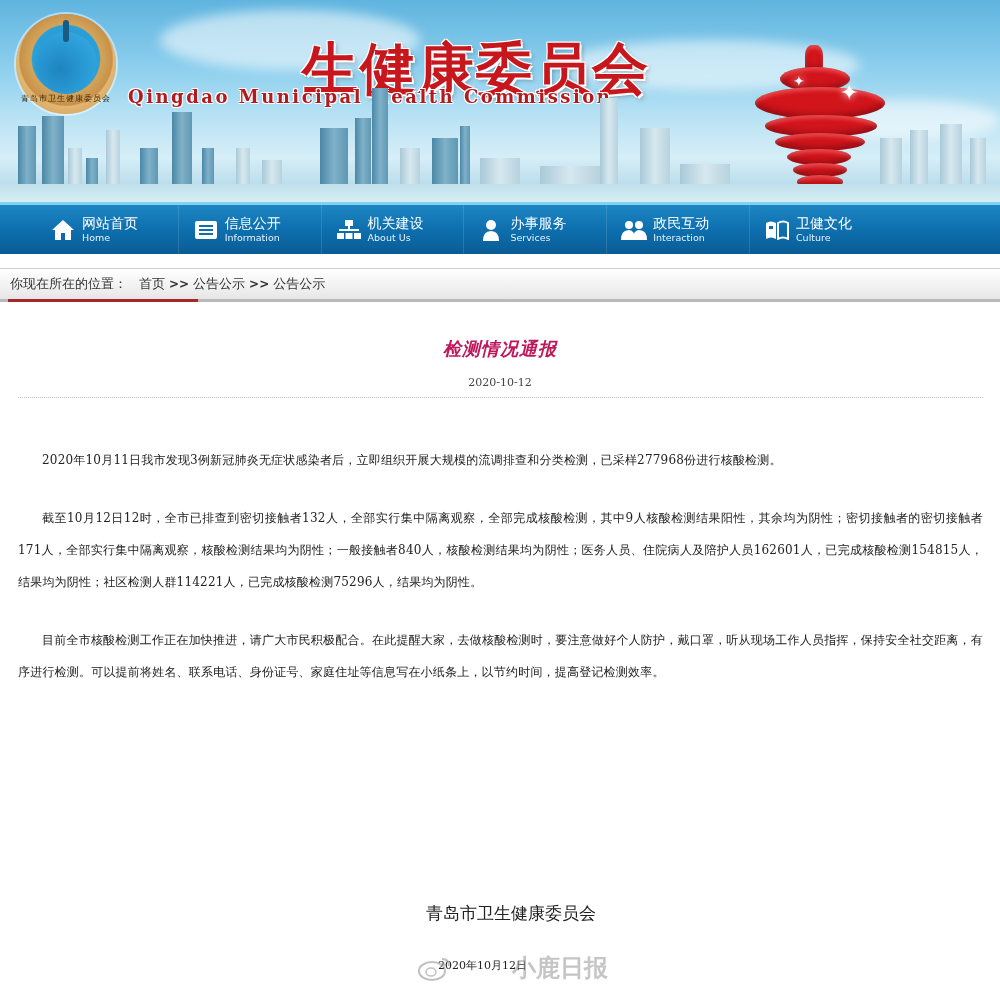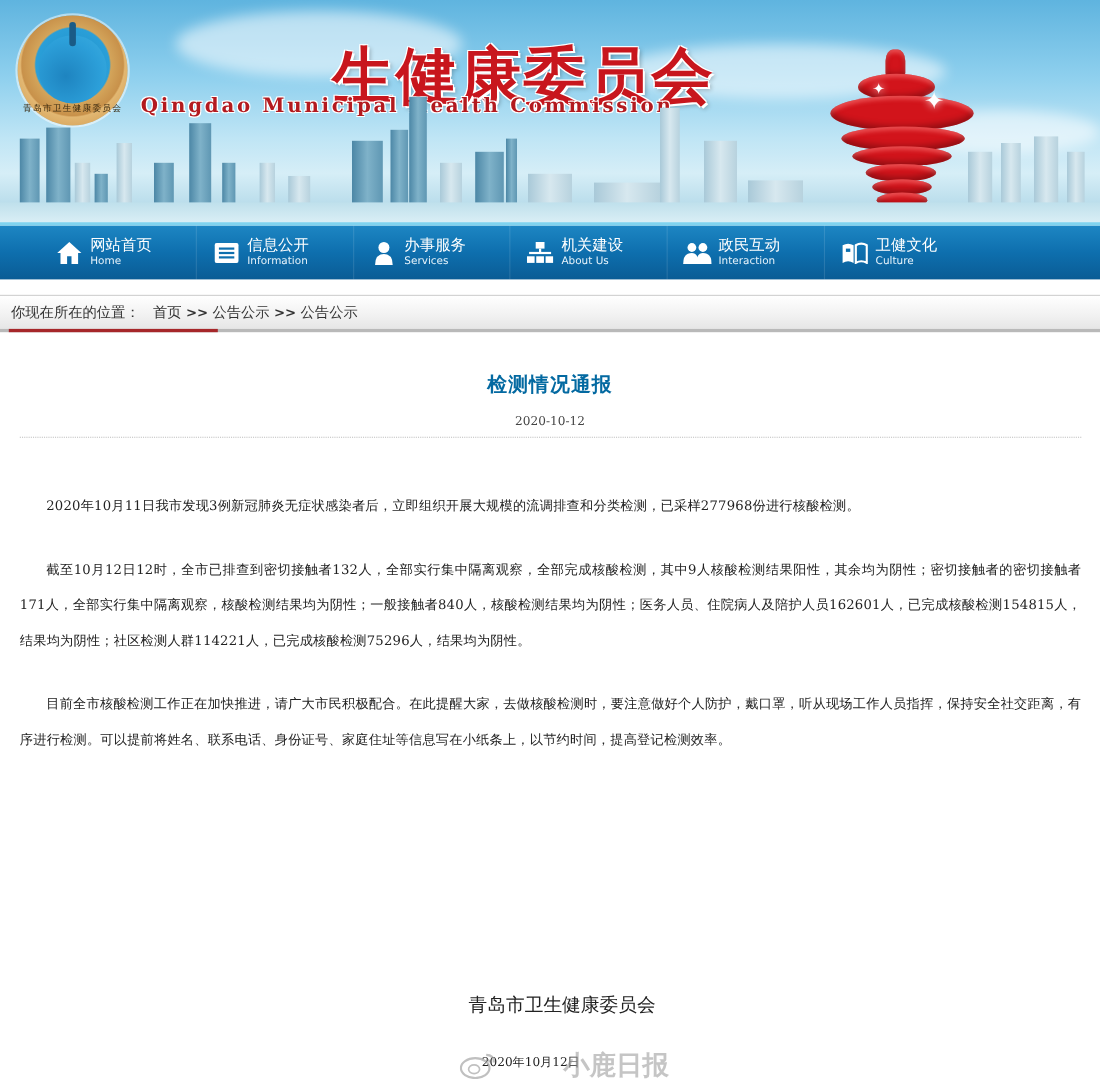--- a/index.html
+++ b/index.html
@@ -73,21 +73,21 @@
     font-size:13px; color:#333;
   }
   .breadcrumb-accent { position:absolute; left:8px; bottom:-3px; width:190px; height:3px; background:#a6272a; }
   .bc-label { margin-right:12px; }
   .bc-link { color:#333; cursor:pointer; }
   .bc-sep { margin:0 4px; font-family:"DejaVu Sans", sans-serif; font-weight:bold; font-size:12px; }
 
   
   .article-title {
     position:absolute; left:0; top:337px; width:1000px; text-align:center;
-    font-size:18px; font-weight:bold; color:#0369a1; letter-spacing:1px;
+    font-size:18px; font-weight:bold; color:#be185d; letter-spacing:1px;font-style:italic;
   }
   .article-date {
     position:absolute; left:0; top:376px; width:1000px; text-align:center;
     font-size:11px; color:#444;
   }
   .divider-dotted {
     position:absolute; left:18px; top:397px; width:965px; height:0;
     border-top:1px dotted #bdbdbd;
   }
   .article-body { position:absolute; left:18px; top:444px; width:965px; }
@@ -185,44 +185,44 @@
           <rect x="4" y="12" width="14" height="2" fill="#0e6fae"></rect>
         </svg>
     </span>
     <span class="nav-text">
       <span class="nav-cn">信息公开</span>
       <span class="nav-en">Information</span>
     </span>
   </div>
   <div class="nav-item">
     <span class="nav-icon">
-      <svg width="18" height="22" viewBox="0 0 18 22">
-          <circle cx="9" cy="6" r="5" fill="#fff"></circle>
-          <path d="M1 22 Q1 12 9 12 Q17 12 17 22 Z" fill="#fff"></path>
-        </svg>
-    </span>
-    <span class="nav-text">
-      <span class="nav-cn">办事服务</span>
-      <span class="nav-en">Services</span>
-    </span>
-  </div>
-  <div class="nav-item">
-    <span class="nav-icon">
       <svg width="24" height="20" viewBox="0 0 24 20">
           <rect x="8" y="0" width="8" height="6" fill="#fff"></rect>
           <rect x="11" y="6" width="2" height="4" fill="#fff"></rect>
           <rect x="2" y="9" width="20" height="2" fill="#fff"></rect>
           <rect x="0" y="13" width="7" height="6" fill="#fff"></rect>
           <rect x="8.5" y="13" width="7" height="6" fill="#fff"></rect>
           <rect x="17" y="13" width="7" height="6" fill="#fff"></rect>
         </svg>
     </span>
     <span class="nav-text">
       <span class="nav-cn">机关建设</span>
       <span class="nav-en">About Us</span>
+    </span>
+  </div>
+  <div class="nav-item">
+    <span class="nav-icon">
+      <svg width="18" height="22" viewBox="0 0 18 22">
+          <circle cx="9" cy="6" r="5" fill="#fff"></circle>
+          <path d="M1 22 Q1 12 9 12 Q17 12 17 22 Z" fill="#fff"></path>
+        </svg>
+    </span>
+    <span class="nav-text">
+      <span class="nav-cn">办事服务</span>
+      <span class="nav-en">Services</span>
     </span>
   </div>
   <div class="nav-item">
     <span class="nav-icon">
       <svg width="26" height="20" viewBox="0 0 26 20">
           <circle cx="8" cy="5" r="4" fill="#fff"></circle>
           <path d="M0 20 Q0 10 8 10 Q14 10 14 20 Z" fill="#fff"></path>
           <circle cx="18" cy="5" r="4" fill="#fff"></circle>
           <path d="M12 20 Q12 10 18 10 Q26 10 26 20 Z" fill="#fff"></path>
         </svg>

